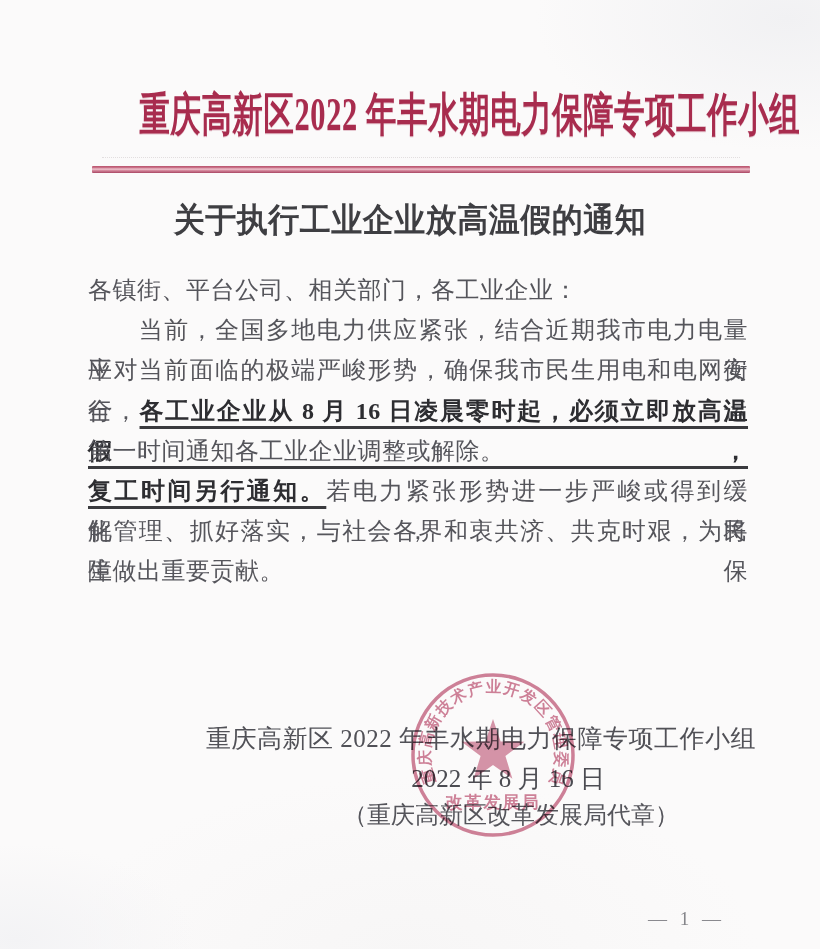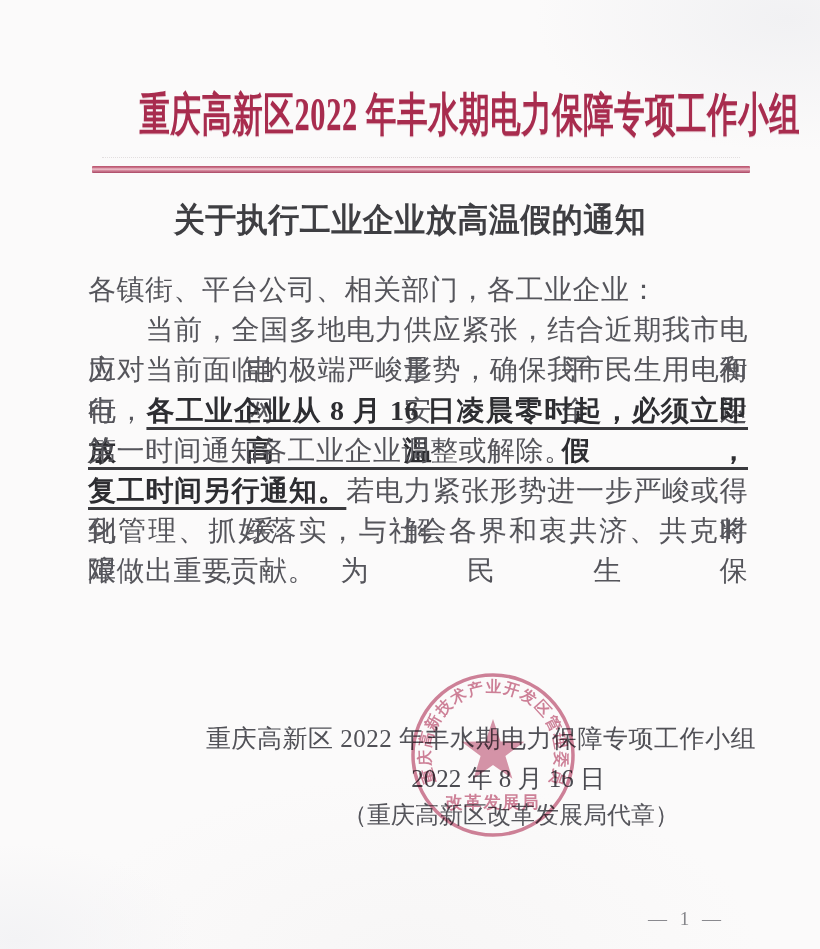--- a/index.html
+++ b/index.html
@@ -37,21 +37,21 @@
   .doc-title{
     position:absolute;top:198px;left:0;width:820px;margin:0;
     text-align:center;
     font-size:33px;font-weight:bold;color:#3e3e42;
     transform:scaleX(0.94);transform-origin:50% 50%;
     letter-spacing:0.5px;
   }
   
   .doc-body{
     position:absolute;top:270px;left:88px;width:660px;
-    font-size:28px;color:#55555b;
+    font-size:24px;color:#55555b;
     letter-spacing:0.5px;
   }
   .body-line{
     height:40.2px;line-height:40.2px;white-space:nowrap;
   }
   .body-line.fill{
     white-space:normal;
     text-align:justify;
     text-align-last:justify;
     text-justify:inter-character;

